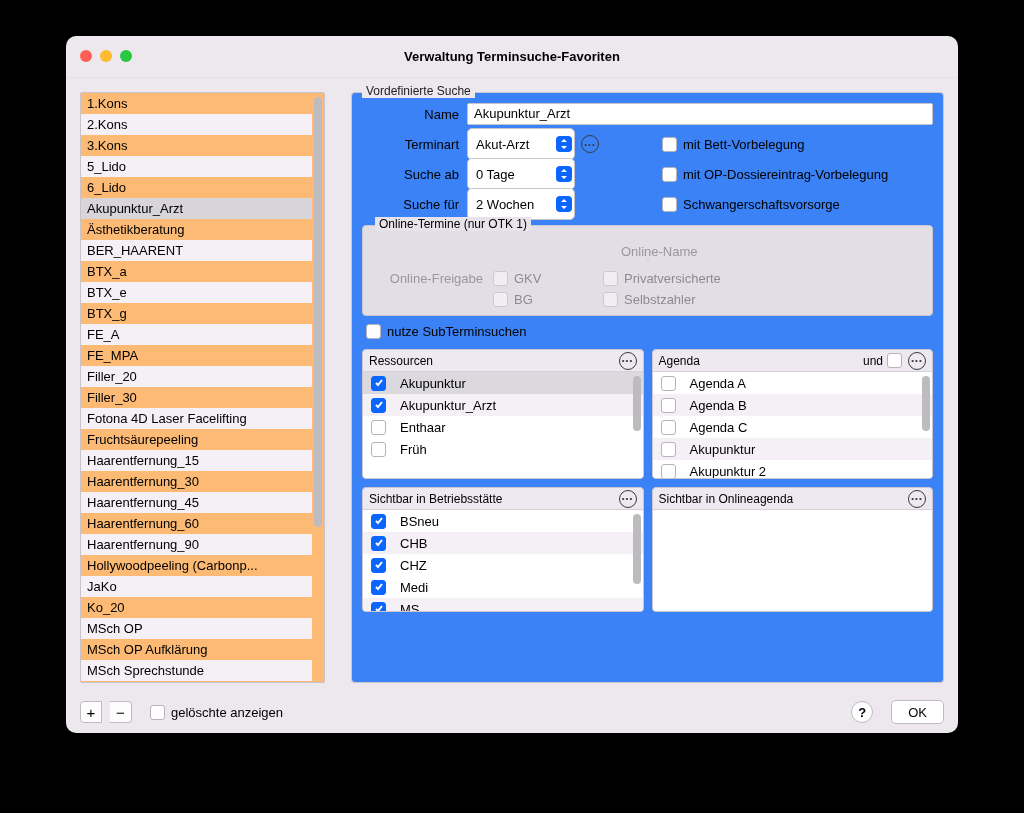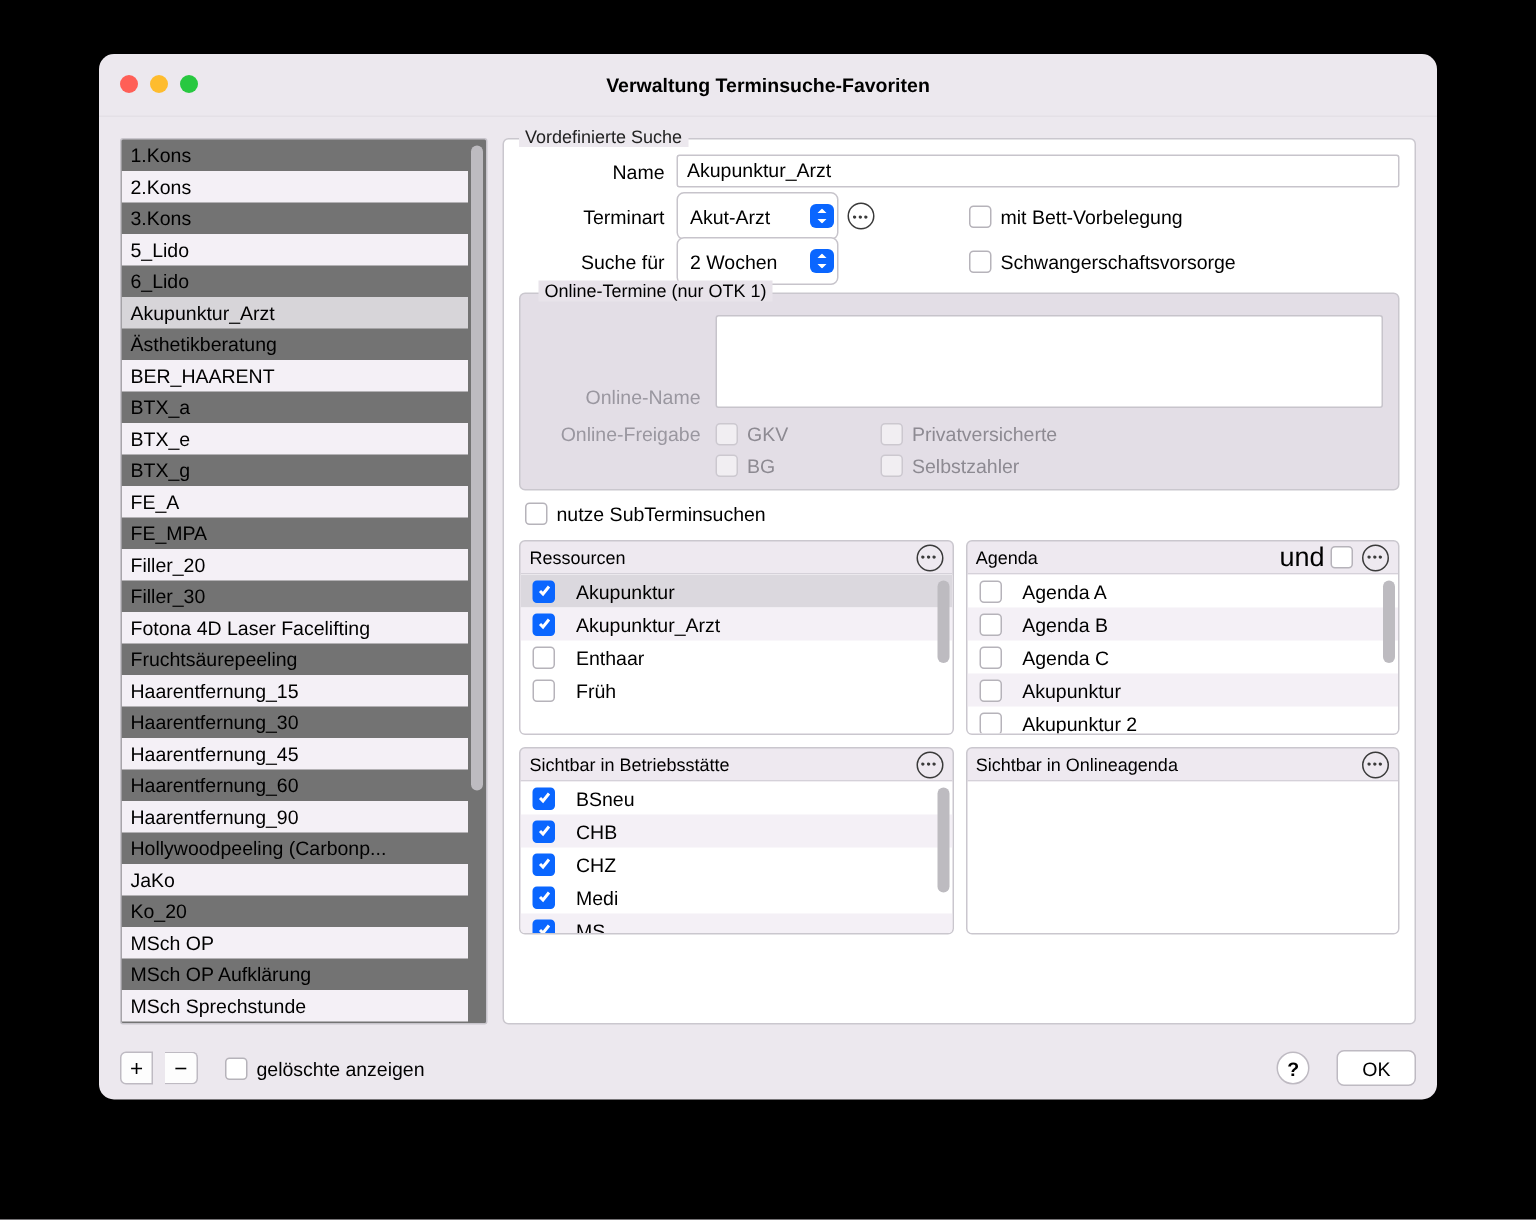--- a/index.html
+++ b/index.html
@@ -60,21 +60,21 @@
     gap: 10px;
     min-height: 0;
   }
   .leftcol {
     width: 245px;
     display: flex;
     flex-direction: column;
   }
   .listbox {
     flex: 1;
-    background: #737373;
+    background: #fdba74;
     border: 1px solid #c7c4cb;
     border-radius: 2px;
     position: relative;
     overflow: hidden;
     margin-top: 14px;
   }
   .listinner {
     position: absolute;
     left:0; top:0; right: 12px; bottom:0;
     overflow: hidden;
@@ -100,28 +100,29 @@
   }
   .rightcol {
     flex: 1;
     display: flex;
     flex-direction: column;
     min-width: 0;
   }
   .groupbox {
     border: 1px solid #cac7ce;
     border-radius: 4px;
-    background: #ffffff;
+    background: #3b82f6;
     padding: 6px 10px 10px 10px;
     position: relative;
     margin-top: 14px;
     flex: 1;
     display: flex;
     flex-direction: column;
     min-height: 0;
+    margin-left: 16px;
   }
   .glegend {
     position: absolute;
     top: -9px;
     left: 10px;
     background: #ece8ee;
     padding: 0 4px;
     font-size: 12px;
     color: #222;
   }
@@ -204,21 +205,21 @@
     position: relative;
     padding: 14px 10px 8px 10px;
   }
   .sublegend {
     position: absolute;
     top: -9px; left: 12px;
     background: #e8e3ea;
     padding: 0 4px;
     font-size: 12px;
   }
-  .onlinerow { display:flex; align-items:flex-end; }
+  .onlinerow { display:flex; align-items:center;flex-direction:column; }
   .onlinelabel { width:120px; text-align:right; color:#9a97a0; padding-right:10px; padding-top:4px; }
   .onlineta {
     flex:1; height:62px; background:#fff; border:1px solid #c7c4cb; border-radius:2px;
   }
   .onlinechecks { display:flex; margin-top:10px; }
   .ochkcol { display:flex; flex-direction:column; gap:6px; width:110px; }
   .panels {
     display: grid;
     grid-template-columns: 1fr 1fr;
     grid-template-rows: 130px 125px;
@@ -291,21 +292,21 @@
   }
   .helpbtn {
     width: 22px; height: 22px;
     border: 1px solid #bebac2;
     border-radius: 50%;
     background: #fff;
     display:flex; align-items:center; justify-content:center;
     margin-right: 10px;
     font-weight: 600;
   }
-  .andtxt { font-size: 18px; margin-right: 4px; }
+  .andtxt { font-size: 12px; margin-right: 4px; }
 </style>
 </head>
 <body>
 
 <div class="window">
   <div class="titlebar">
     <div class="traffic">
       <span class="tr"></span>
       <span class="ty"></span>
       <span class="tg"></span>
@@ -371,20 +372,37 @@
           </div>
           <div class="circlebtn">•••</div>
           <div class="rightopts">
             <div class="chkwrap">
               <span class="chk"></span>
               <span>mit Bett-Vorbelegung</span>
             </div>
           </div>
         </div>
 
+        <div class="formrow" style="position:relative">
+          <div class="flabel">Suche ab</div>
+          <div class="popupbtn">
+            <span class="ptext">0 Tage</span>
+            <span class="pcaret">
+              <svg width="8" height="10">
+                  <path d="M4 0 L7 3 L1 3 Z M4 10 L1 7 L7 7 Z" fill="#fff"></path>
+                </svg>
+            </span>
+          </div>
+          <div class="rightopts">
+            <div class="chkwrap">
+              <span class="chk"></span>
+              <span>mit OP-Dossiereintrag-Vorbelegung</span>
+            </div>
+          </div>
+        </div>
 
         <div class="formrow" style="position:relative">
           <div class="flabel">Suche für</div>
           <div class="popupbtn">
             <span class="ptext">2 Wochen</span>
             <span class="pcaret">
               <svg width="8" height="10">
                   <path d="M4 0 L7 3 L1 3 Z M4 10 L1 7 L7 7 Z" fill="#fff"></path>
                 </svg>
             </span>

